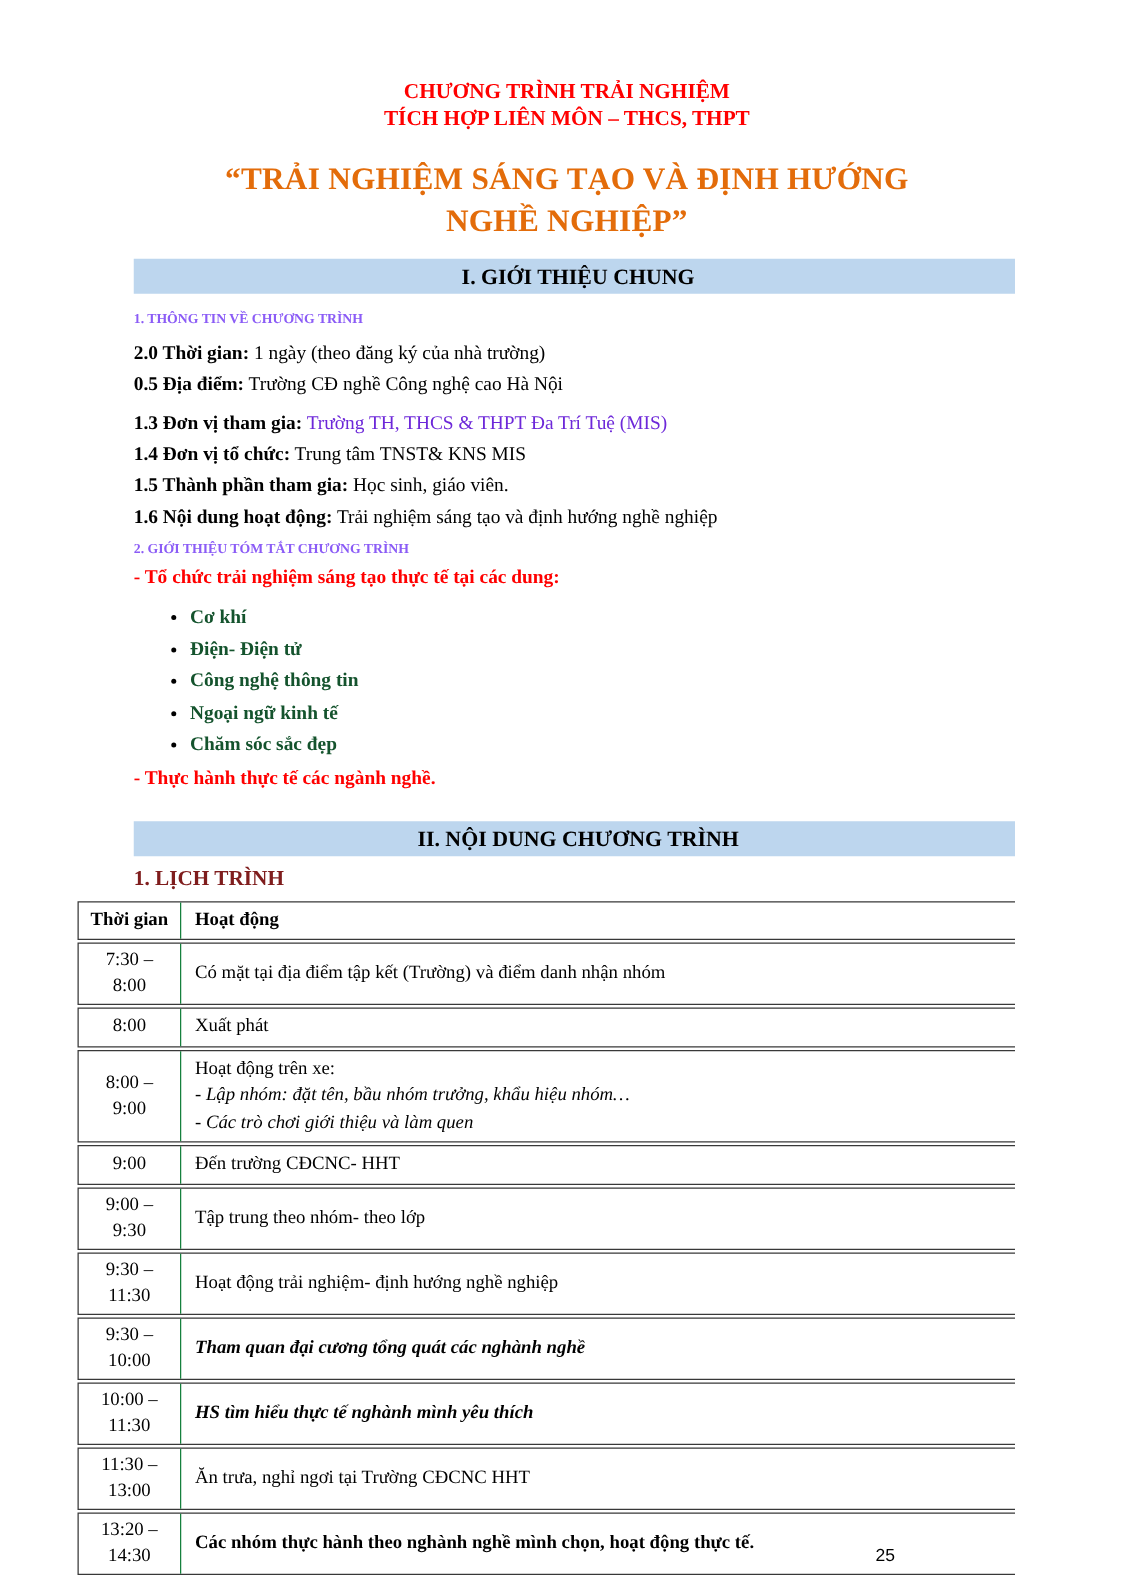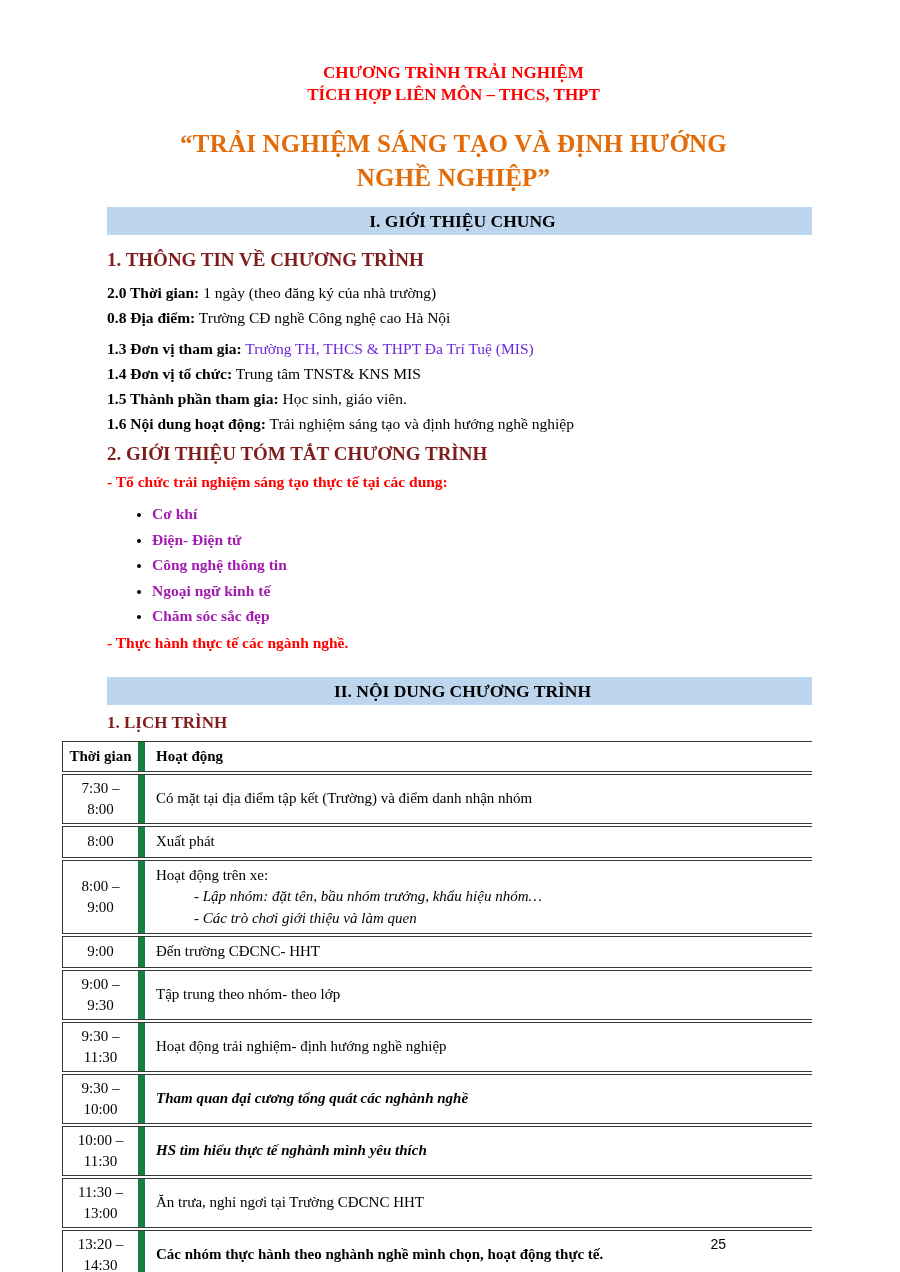--- a/index.html
+++ b/index.html
@@ -15,58 +15,58 @@
   .doc-header { margin-top:62px; text-align:center; color:#ff0000; font-weight:bold;
                 font-size:17px; line-height:22px; }
   .main-title { margin-top:21px; text-align:center; color:#e36c0a; font-weight:bold;
                 font-size:25px; line-height:34px; letter-spacing:.2px; }
 
   .band { margin-left:45px; width:711px; background:#bdd6ee; text-align:center;
           font-weight:bold; font-size:17.5px; height:28px; line-height:28px; color:#000; }
   .band-1 { margin-top:12px; }
   .band-2 { margin-top:22px; }
 
-  .h-red { margin-left:45px; color:#7f1d1d; font-weight:bold; font-size:19px; }
+  .h-red { margin-left:45px; color:#8b5cf6; font-weight:bold; font-size:11px; }
   .h-1 { margin-top:14px; }
   .h-2 { margin-top:7px; }
 
   .info { margin-left:45px; margin-top:9px; font-size:15.5px; line-height:25px; }
   .info-line b { font-weight:bold; }
   .info-line.gap-top { margin-top:6px; }
   .red { color:#6d28d9; }
 
   .intro-line, .outro-line { margin-left:45px; color:#ff0000; font-weight:bold;
                              font-size:15.5px; line-height:24px; }
   .intro-line { margin-top:5px; }
   .outro-line { margin-top:2px; }
 
   ul.bullets { margin:7px 0 0 0; padding-left:90px; list-style:disc; }
   ul.bullets li { color:#000; line-height:25.5px; }
   ul.bullets li::marker { color:#000; font-size:13px; }
-  ul.bullets li span { color:#a21caf; font-weight:bold; font-size:15.5px; }
+  ul.bullets li span { color:#14532d; font-weight:bold; font-size:15.5px; }
 
   .sched-title { margin-left:45px; margin-top:8px; font-weight:bold; font-size:17px; color:#7f1d1d; }
 
   .sched { margin-top:8px; width:783px; font-size:15px; }
   .trow { display:flex; border:1px solid #383838; margin-top:2px; background:#fff; align-items:stretch; }
   .trow.first { margin-top:0; }
-  .tcell-time { flex:0 0 82px; width:82px; border-right:7px solid #15803d;
+  .tcell-time { flex:0 0 82px; width:82px; border-right:1px solid #15803d;
                 display:flex; flex-direction:column; justify-content:center; align-items:center;
                 text-align:center; padding:3px 2px; line-height:21px; }
   .tcell-act  { flex:1; display:flex; flex-direction:column; justify-content:center;
                 padding:4px 11px; line-height:21.5px; }
   .thead .tcell-time, .thead .tcell-act { font-weight:bold; }
   .thead .tcell-act { justify-content:center; }
   .act-line { display:block; }
   .style-bi .act-line { font-weight:bold; font-style:italic; }
   .style-b  .act-line { font-weight:bold; }
-  .line-italic { font-style:italic;margin-left:38px; }
+  .line-italic { font-style:italic; }
   .time-line { display:block; }
 
-  .page-num { position:absolute; right:86px; bottom:20px;
+  .page-num { position:absolute; right:96px; bottom:20px;
               font-family:"Liberation Sans","DejaVu Sans",sans-serif; font-size:14px; color:#000; }
 </style>
 </head>
 <body>
 
 <div class="page">
   <div class="doc">
 
     <div class="doc-header">
       <div>CHƯƠNG TRÌNH TRẢI NGHIỆM</div>
@@ -77,21 +77,21 @@
       <div>“TRẢI NGHIỆM SÁNG TẠO VÀ ĐỊNH HƯỚNG</div>
       <div>NGHỀ NGHIỆP”</div>
     </div>
 
     <div class="band band-1">I. GIỚI THIỆU CHUNG</div>
 
     <div class="h-red h-1">1. THÔNG TIN VỀ CHƯƠNG TRÌNH</div>
 
     <div class="info">
       <div class="info-line"><b>2.0 Thời gian:</b><span> 1 ngày (theo đăng ký của nhà trường)</span></div>
-      <div class="info-line"><b>0.8 Địa điểm:</b><span> Trường CĐ nghề Công nghệ cao Hà Nội</span></div>
+      <div class="info-line"><b>0.5 Địa điểm:</b><span> Trường CĐ nghề Công nghệ cao Hà Nội</span></div>
       <div class="info-line gap-top"><b>1.3 Đơn vị tham gia:</b><span class="red"> Trường TH, THCS &amp; THPT Đa Trí Tuệ (MIS)</span></div>
       <div class="info-line"><b>1.4 Đơn vị tổ chức:</b><span> Trung tâm TNST&amp; KNS MIS</span></div>
       <div class="info-line"><b>1.5 Thành phần tham gia:</b><span> Học sinh, giáo viên.</span></div>
       <div class="info-line"><b>1.6 Nội dung hoạt động:</b><span> Trải nghiệm sáng tạo và định hướng nghề nghiệp</span></div>
     </div>
 
     <div class="h-red h-2">2. GIỚI THIỆU TÓM TẮT CHƯƠNG TRÌNH</div>
 
     <div class="intro-line">- Tổ chức trải nghiệm sáng tạo thực tế tại các dung:</div>
 

